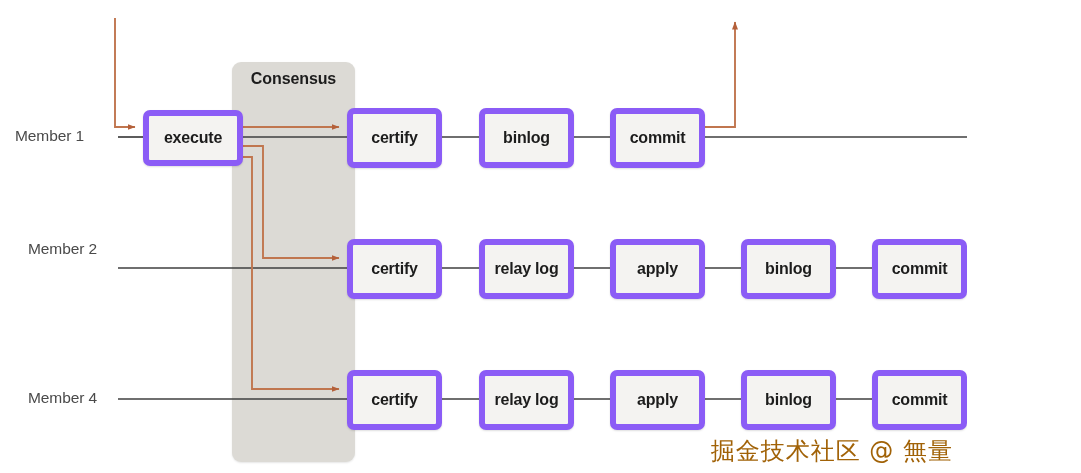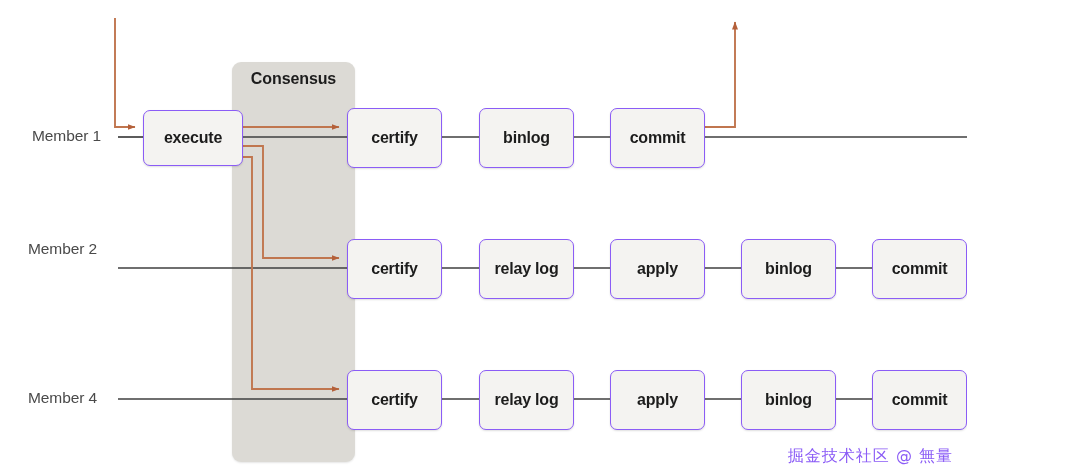--- a/index.html
+++ b/index.html
@@ -41,21 +41,21 @@
     width: 123px;
     text-align: center;
     font-size: 16px;
     font-weight: bold;
     color: #1c1c1c;
     letter-spacing: -0.1px;
   }
   .node {
     position: absolute;
     background: #f4f3f1;
-    border: 1px solid #8b5cf6;
+    border: 6px solid #8b5cf6;
     border-radius: 7px;
     box-shadow: 0 1px 2px rgba(0,0,0,0.13);
     display: flex;
     align-items: center;
     justify-content: center;
     font-size: 16px;
     font-weight: bold;
     color: #1c1c1c;
     letter-spacing: -0.2px;
     box-sizing: border-box;
@@ -65,22 +65,22 @@
     font-size: 15.5px;
     color: #4a4a4a;
     font-weight: normal;
     white-space: nowrap;
     letter-spacing: -0.1px;
   }
   .watermark {
     position: absolute;
     right: 14px;
     bottom: 6px;
-    font-size: 16px;
-    color: #8b5cf6;
+    font-size: 24px;
+    color: #a16207;
     letter-spacing: 1px;
     white-space: nowrap;
     font-family: "DejaVu Sans", sans-serif;
     margin-left: 15px;
   }
 </style>
 </head>
 <body>
 
 <div id="diagram-root">
@@ -127,21 +127,21 @@
     <g stroke="#c0764f" stroke-width="1.9" fill="none" stroke-linejoin="miter">
       <path d="M115,18 L115,127 L135,127" marker-end="url(#arrow-orange)"></path>
       <path d="M243,127 L339,127" marker-end="url(#arrow-orange)"></path>
       <path d="M243,146 L263,146 L263,258 L339,258" marker-end="url(#arrow-orange)"></path>
       <path d="M243,157 L252,157 L252,389 L339,389" marker-end="url(#arrow-orange)"></path>
       <path d="M705,127 L735,127 L735,22" marker-end="url(#arrow-orange)"></path>
     </g>
   </svg>
 
   <div>
-    <div class="row-label" style="left:32px; top:127px;">Member 1</div>
+    <div class="row-label" style="left:15px; top:127px;">Member 1</div>
     <div class="row-label" style="left:28px; top:240px;">Member 2</div>
     <div class="row-label" style="left:28px; top:389px;">Member 4</div>
   </div>
 
   <div>
     <div class="node" style="left:143px; top:110px; width:100px; height:56px;">execute</div>
     <div class="node" style="left:347px; top:108px; width:95px;  height:60px;">certify</div>
     <div class="node" style="left:479px; top:108px; width:95px;  height:60px;">binlog</div>
     <div class="node" style="left:610px; top:108px; width:95px;  height:60px;">commit</div>
 

